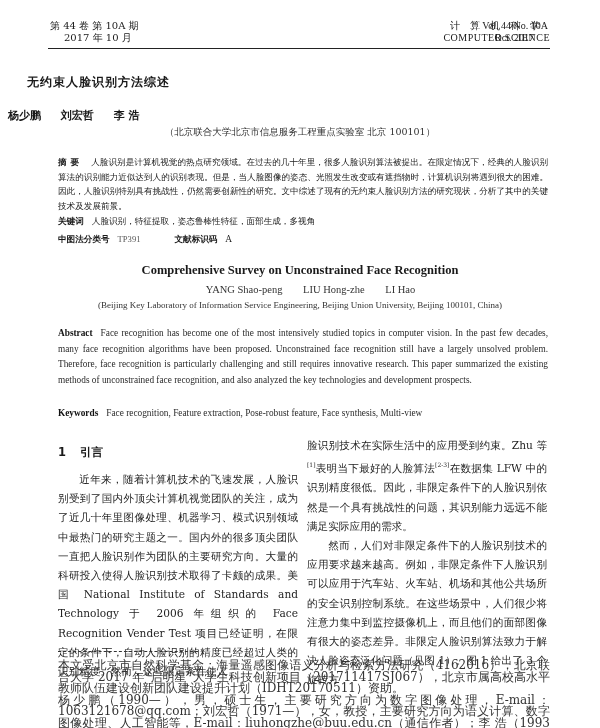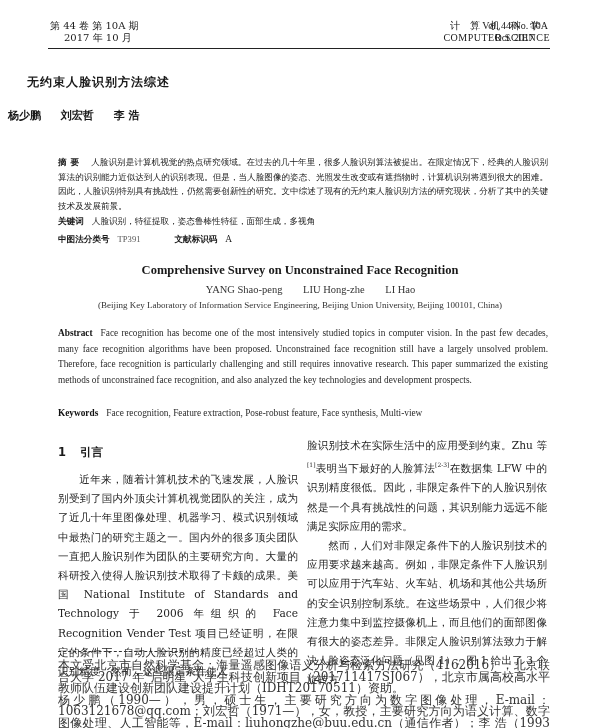--- a/index.html
+++ b/index.html
@@ -116,20 +116,21 @@
     </div>
   </div>
   <div class="head-rule"></div>
 
   <div class="title-cn">无约束人脸识别方法综述</div>
   <div class="authors-cn">
     <span>杨少鹏</span>
     <span>刘宏哲</span>
     <span>李  浩</span>
   </div>
+  <div class="affil-cn">（北京联合大学北京市信息服务工程重点实验室   北京 100101）</div>
 
   <div class="abs-cn">
     <span class="lbl">摘要</span><span>人脸识别是计算机视觉的热点研究领域。在过去的几十年里，很多人脸识别算法被提出。在限定情况下，经典的人脸识别算法的识别能力近似达到人的识别表现。但是，当人脸图像的姿态、光照发生改变或有遮挡物时，计算机识别将遇到很大的困难。因此，人脸识别特别具有挑战性，仍然需要创新性的研究。文中综述了现有的无约束人脸识别方法的研究现状，分析了其中的关键技术及发展前景。</span>
   </div>
   <div class="kw-cn">
     <span class="lbl">关键词</span><span>人脸识别，特征提取，姿态鲁棒性特征，面部生成，多视角</span>
   </div>
   <div class="cls-cn">
     <span class="lbl">中图法分类号</span><span class="val">TP391</span><span class="lbl">文献标识码</span><span>A</span>
   </div>

